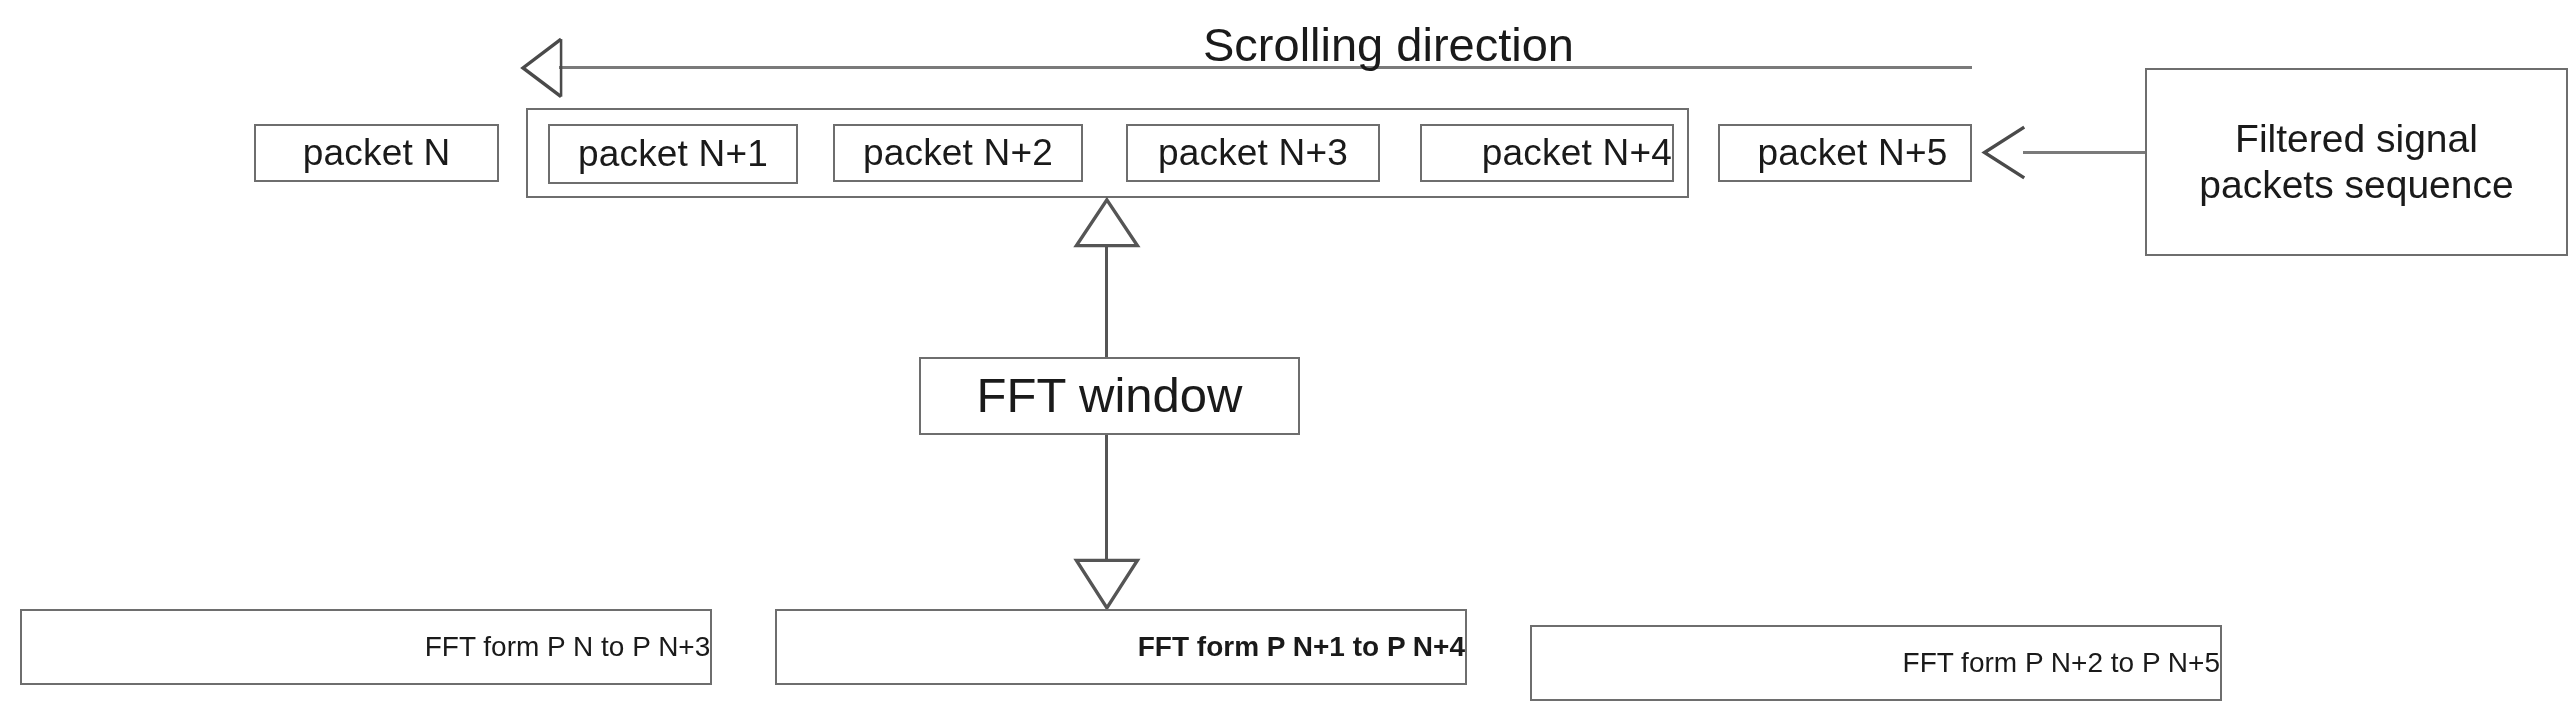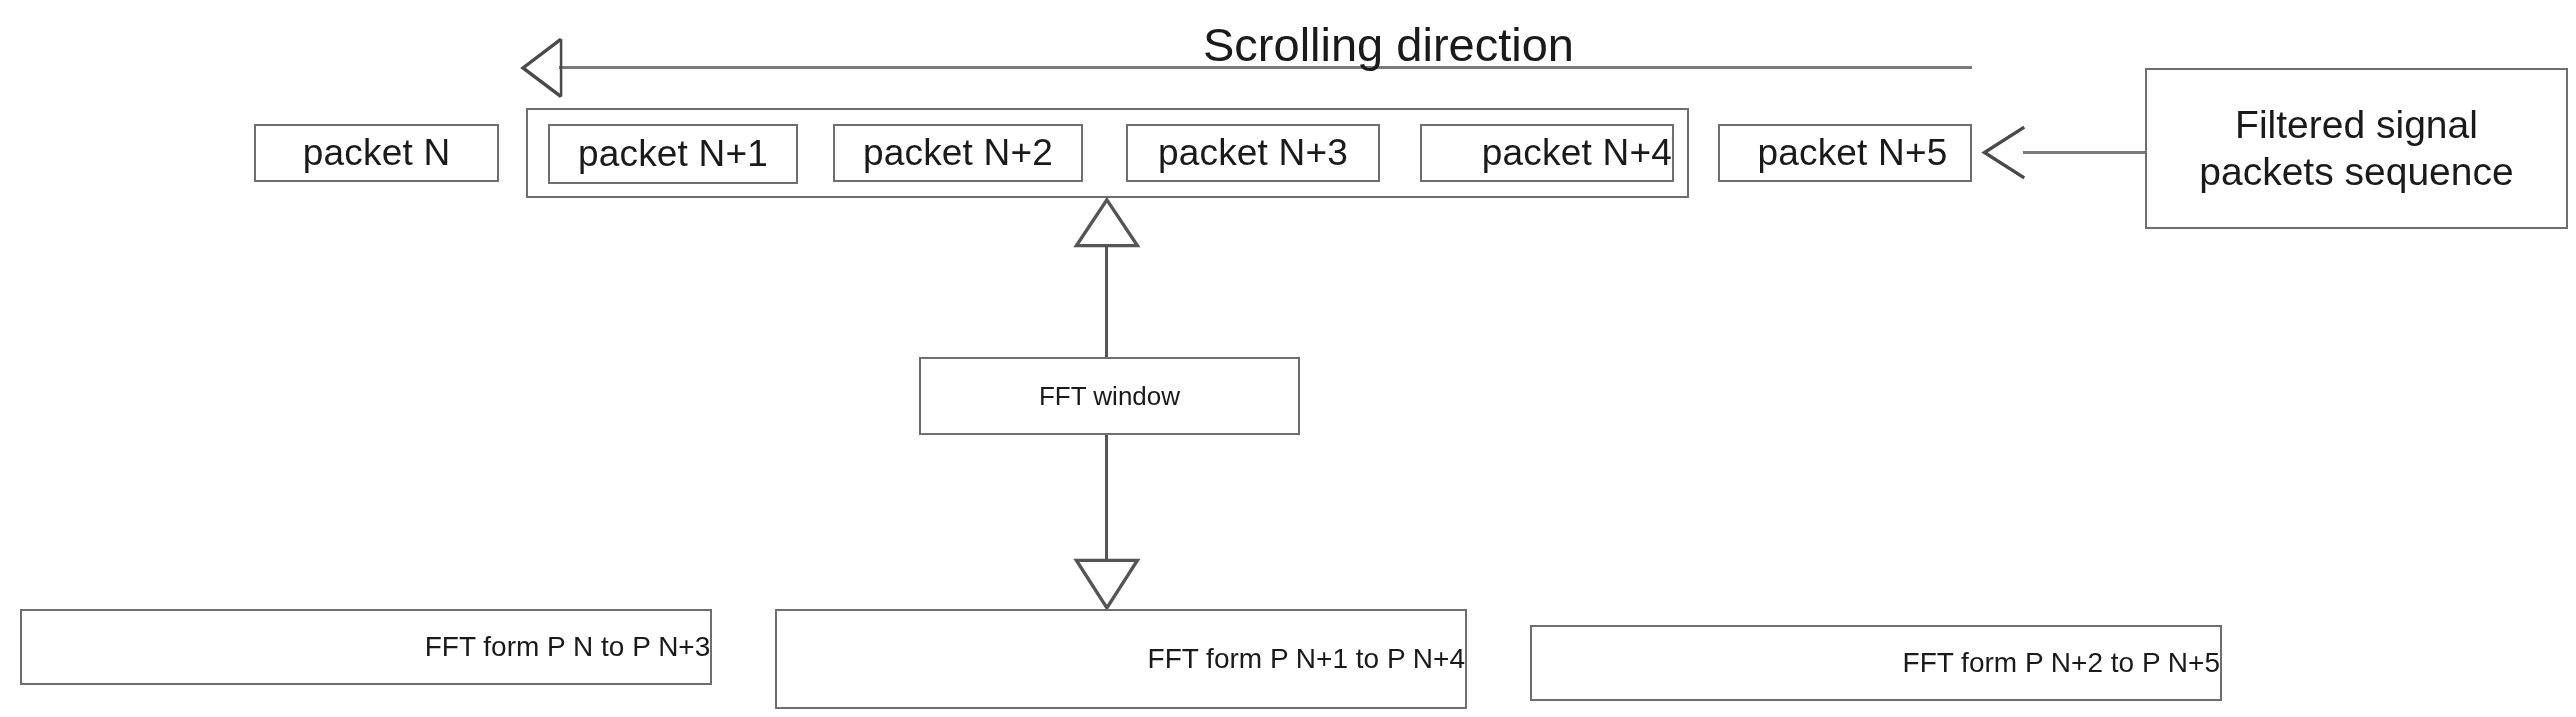--- a/index.html
+++ b/index.html
@@ -38,21 +38,21 @@
   }
 
   
   .window-group {
     position: absolute;
     box-sizing: border-box;
     border: 2.5px solid #6e6e6e;
     background: transparent;
   }
 
-  .fft-window-box { font-size: 26px; }
+  .fft-window-box { font-size: 49px; }
   .fft-out-box    { font-size: 28px; justify-content: flex-end; }
   .source-box     { font-size: 39px; }
 
   
   .plain-label {
     position: absolute;
     color: #1a1a1a;
     font-size: 47px;
     white-space: nowrap;
   }
@@ -120,21 +120,21 @@
   <div class="box packet" style="left:1718px; top:124px; width:254px; height:58px;padding-left:15px;">
     <span>packet N+5</span>
   </div>
 
   <div class="hline" style="left:2023px; top:151px; width:122px;"></div>
 
   <svg class="svg-layer" viewBox="0 0 3044 848" width="2576" height="718">
     <path d="M 2392,150 L 2345,180 L 2392,210" fill="none" stroke="#4a4a4a" stroke-width="4"></path>
   </svg>
 
-  <div class="box source-box" style="left:2145px; top:68px; width:423px; height:161px; flex-direction:column;">
+  <div class="box source-box" style="left:2145px; top:68px; width:423px; height:188px; flex-direction:column;">
     <span>Filtered signal
 packets sequence</span>
   </div>
 
   <div class="vline" style="left:1105px; top:245px; width:3.4px; height:112px;"></div>
 
   <svg class="svg-layer" viewBox="0 0 3044 848" width="2576" height="718">
     <polygon points="1308,236 1344,290 1272,290" fill="#ffffff" stroke="#555555" stroke-width="4"></polygon>
   </svg>
 
@@ -145,21 +145,21 @@
   <div class="vline" style="left:1105px; top:435px; width:3.4px; height:125px;"></div>
 
   <svg class="svg-layer" viewBox="0 0 3044 848" width="2576" height="718">
     <polygon points="1272,662 1344,662 1308,718" fill="#ffffff" stroke="#555555" stroke-width="4"></polygon>
   </svg>
 
   <div class="box fft-out-box" style="left:20.3px; top:609px; width:692px; height:76px;">
     <span>FFT form P N to P N+3</span>
   </div>
 
-  <div class="box fft-out-box" style="left:775px; top:609px; width:692px; height:100px;">
+  <div class="box fft-out-box" style="left:775px; top:609px; width:692px; height:76px;font-weight:bold;">
     <span>FFT form P N+1 to P N+4</span>
   </div>
 
   <div class="box fft-out-box" style="left:1530px; top:609px; width:692px; height:76px;margin-top:16px;">
     <span>FFT form P N+2 to P N+5</span>
   </div>
 
 </div>
 
 

